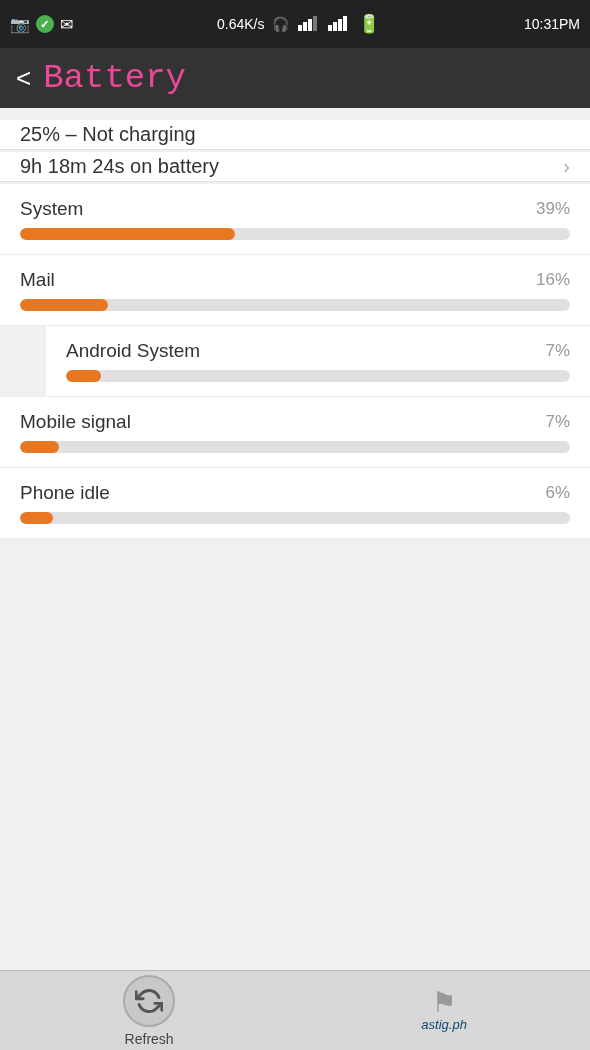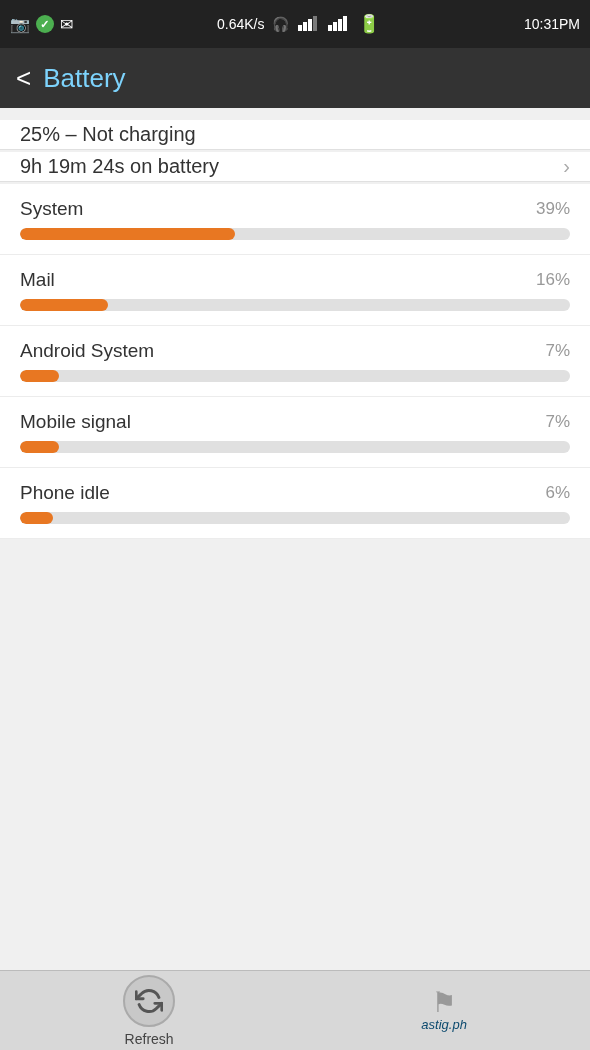--- a/index.html
+++ b/index.html
@@ -61,23 +61,24 @@
       padding: 0 16px;
       gap: 12px;
     }
     .back-arrow {
       color: white;
       font-size: 26px;
       font-weight: 300;
       line-height: 1;
     }
     .header-title {
-      color: #7dd3fc;
-      font-size: 26px;
+      color: #ec4899;
+      font-size: 34px;
       font-weight: 400;
+      font-family: Liberation Mono, monospace;
     }
 
     
     #main-content {
       width: 100%;
       height: calc(1050px - 48px - 60px - 80px);
       background: #f0f0f0;
       overflow-y: auto;
       padding: 12px 0;
     }
@@ -257,21 +258,21 @@
 </div>
 
 <div id="main-content">
 
   <div class="card">
     <span class="status-text">25% – Not charging</span>
   </div>
 
   <div class="card" style="cursor:pointer;">
     <div class="battery-time-row">
-      <span class="battery-time-text">9h 19m 24s on battery</span>
+      <span class="battery-time-text">9h 18m 24s on battery</span>
       <span class="chevron-right">›</span>
     </div>
   </div>
 
   <div id="usage-list">
   <div class="usage-item" style="cursor: pointer;">
         <div class="usage-header">
           <span class="usage-name">System</span>
           <span class="usage-percent">39%</span>
         </div>
@@ -281,21 +282,21 @@
       </div>
       <div class="usage-item" style="cursor: pointer;">
         <div class="usage-header">
           <span class="usage-name">Mail</span>
           <span class="usage-percent">16%</span>
         </div>
         <div class="progress-bar-container">
           <div class="progress-bar-fill" style="width: 16%;"></div>
         </div>
       </div>
-      <div class="usage-item" style="cursor: pointer;">
+      <div class="usage-item" style="cursor: pointer; margin-left: 46px;">
         <div class="usage-header">
           <span class="usage-name">Android System</span>
           <span class="usage-percent">7%</span>
         </div>
         <div class="progress-bar-container">
           <div class="progress-bar-fill" style="width: 7%;"></div>
         </div>
       </div>
       <div class="usage-item" style="cursor: pointer;">
         <div class="usage-header">

